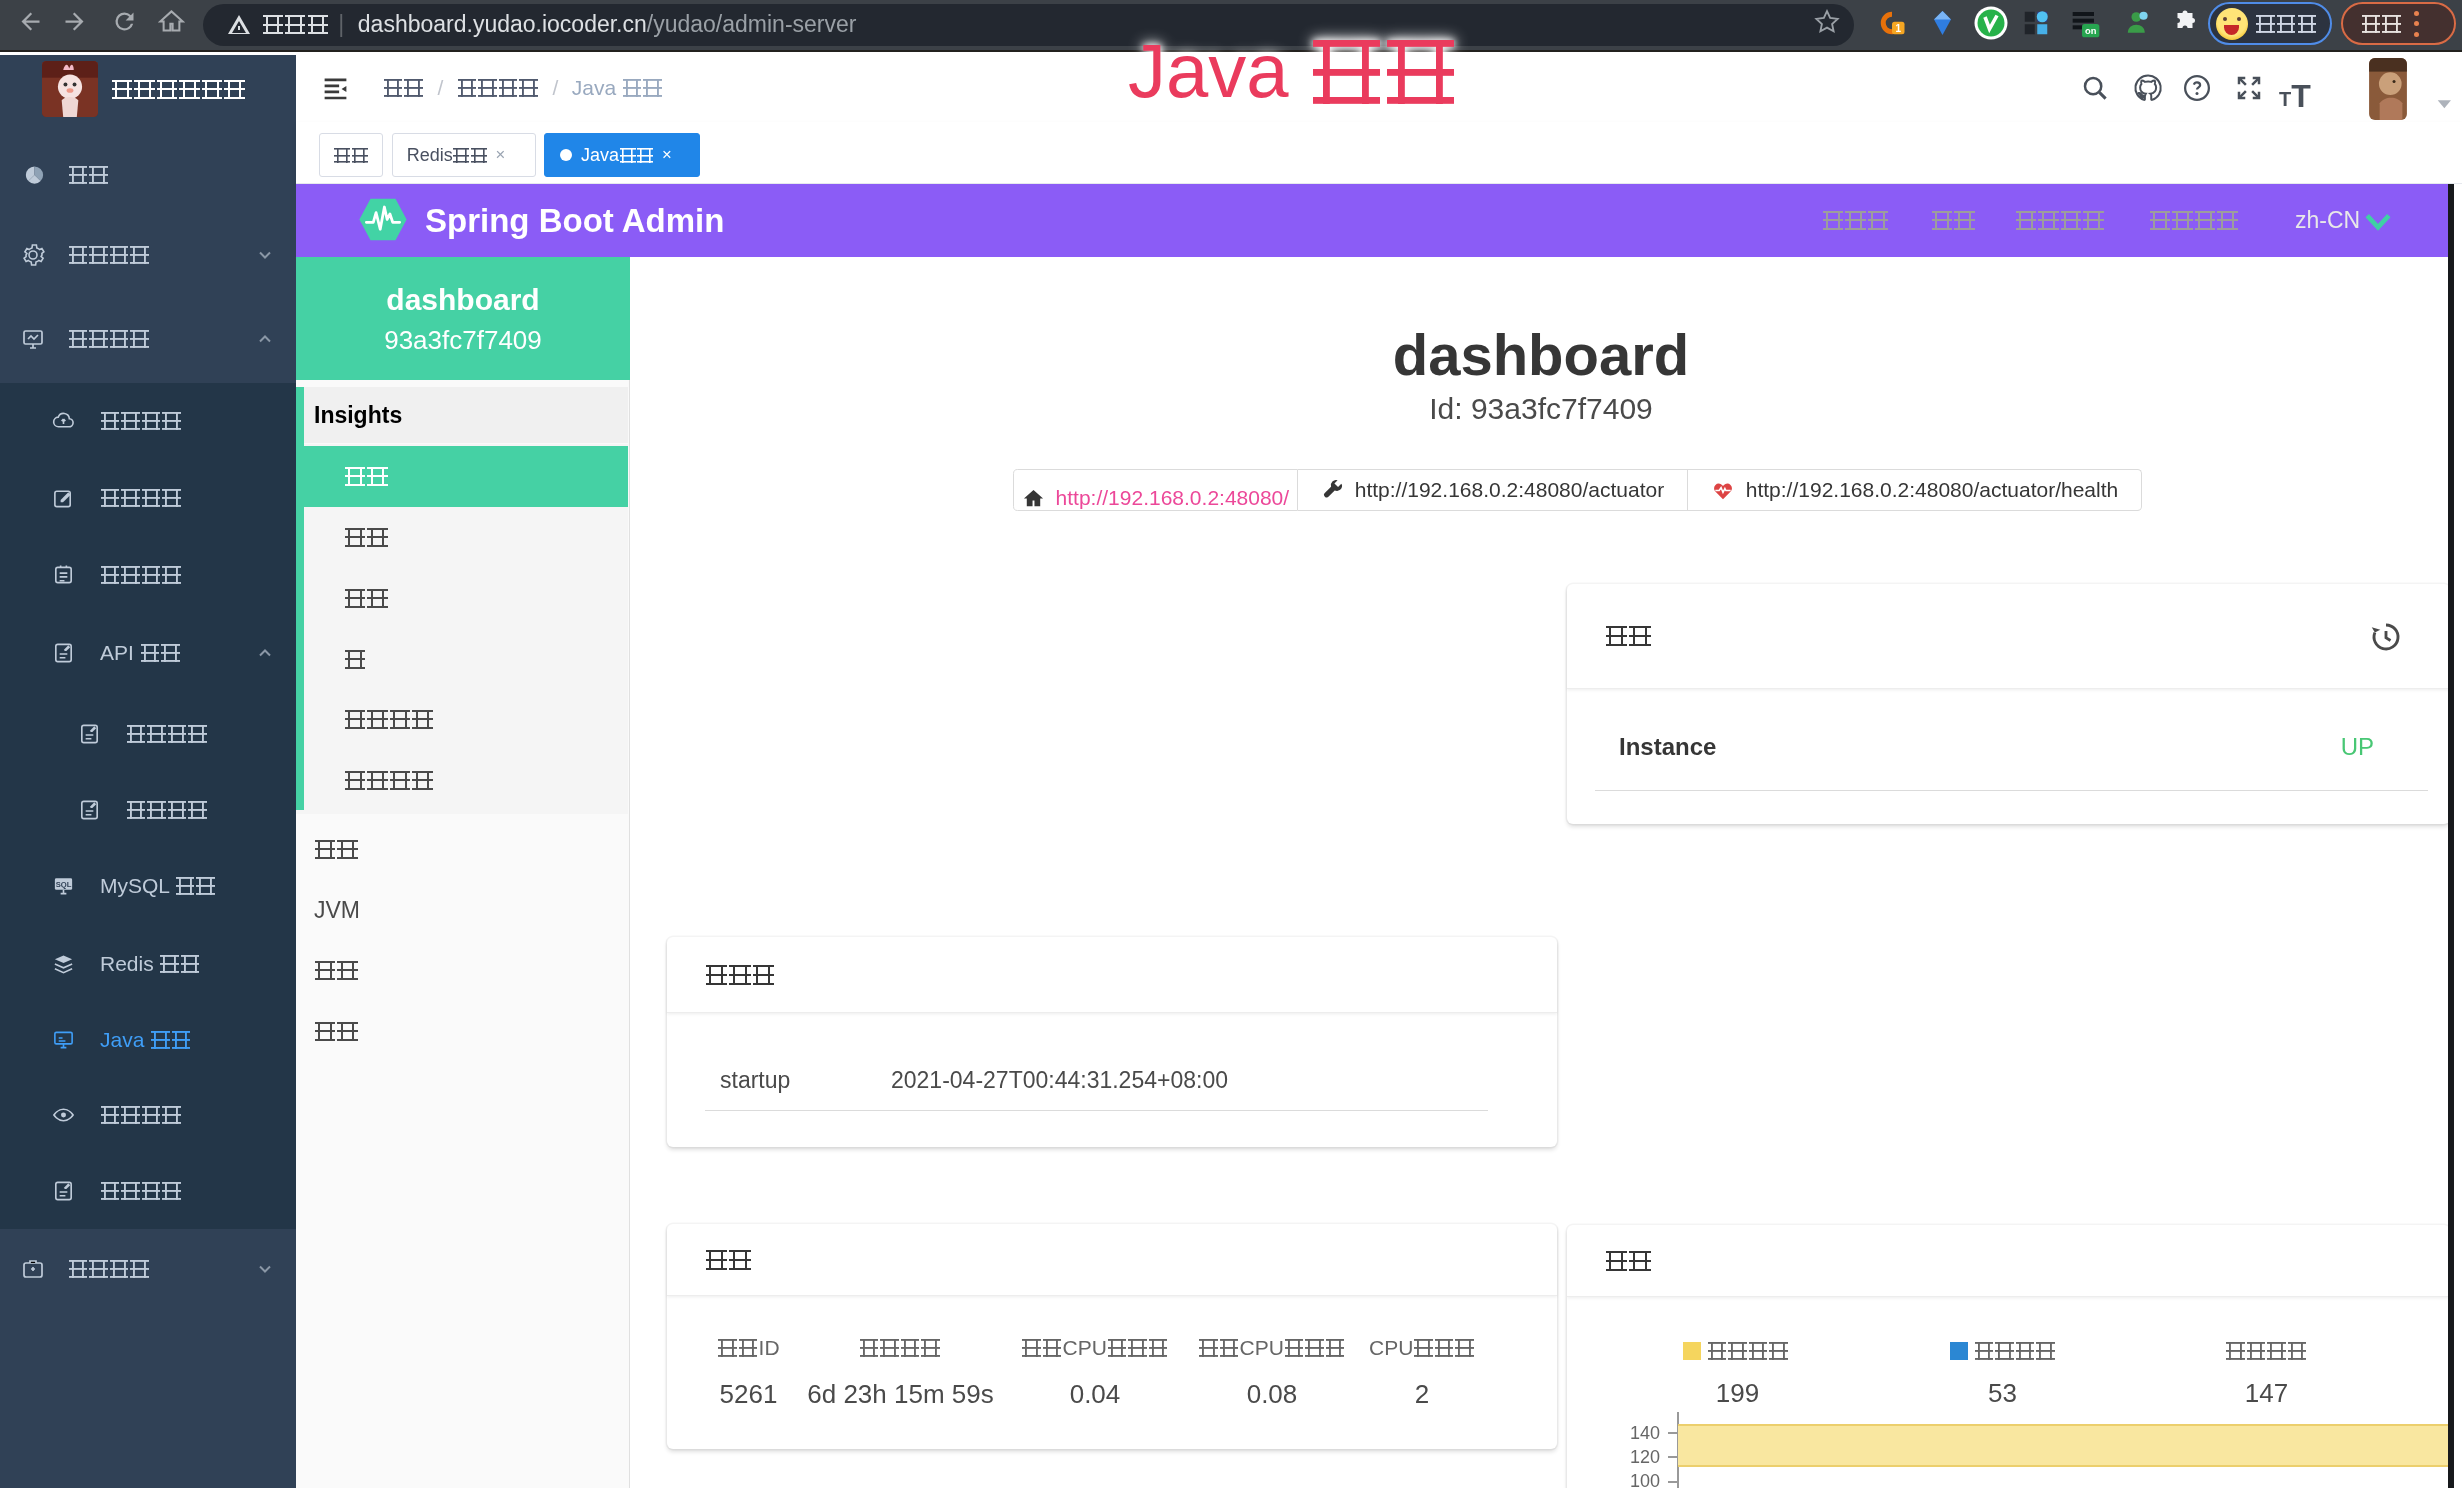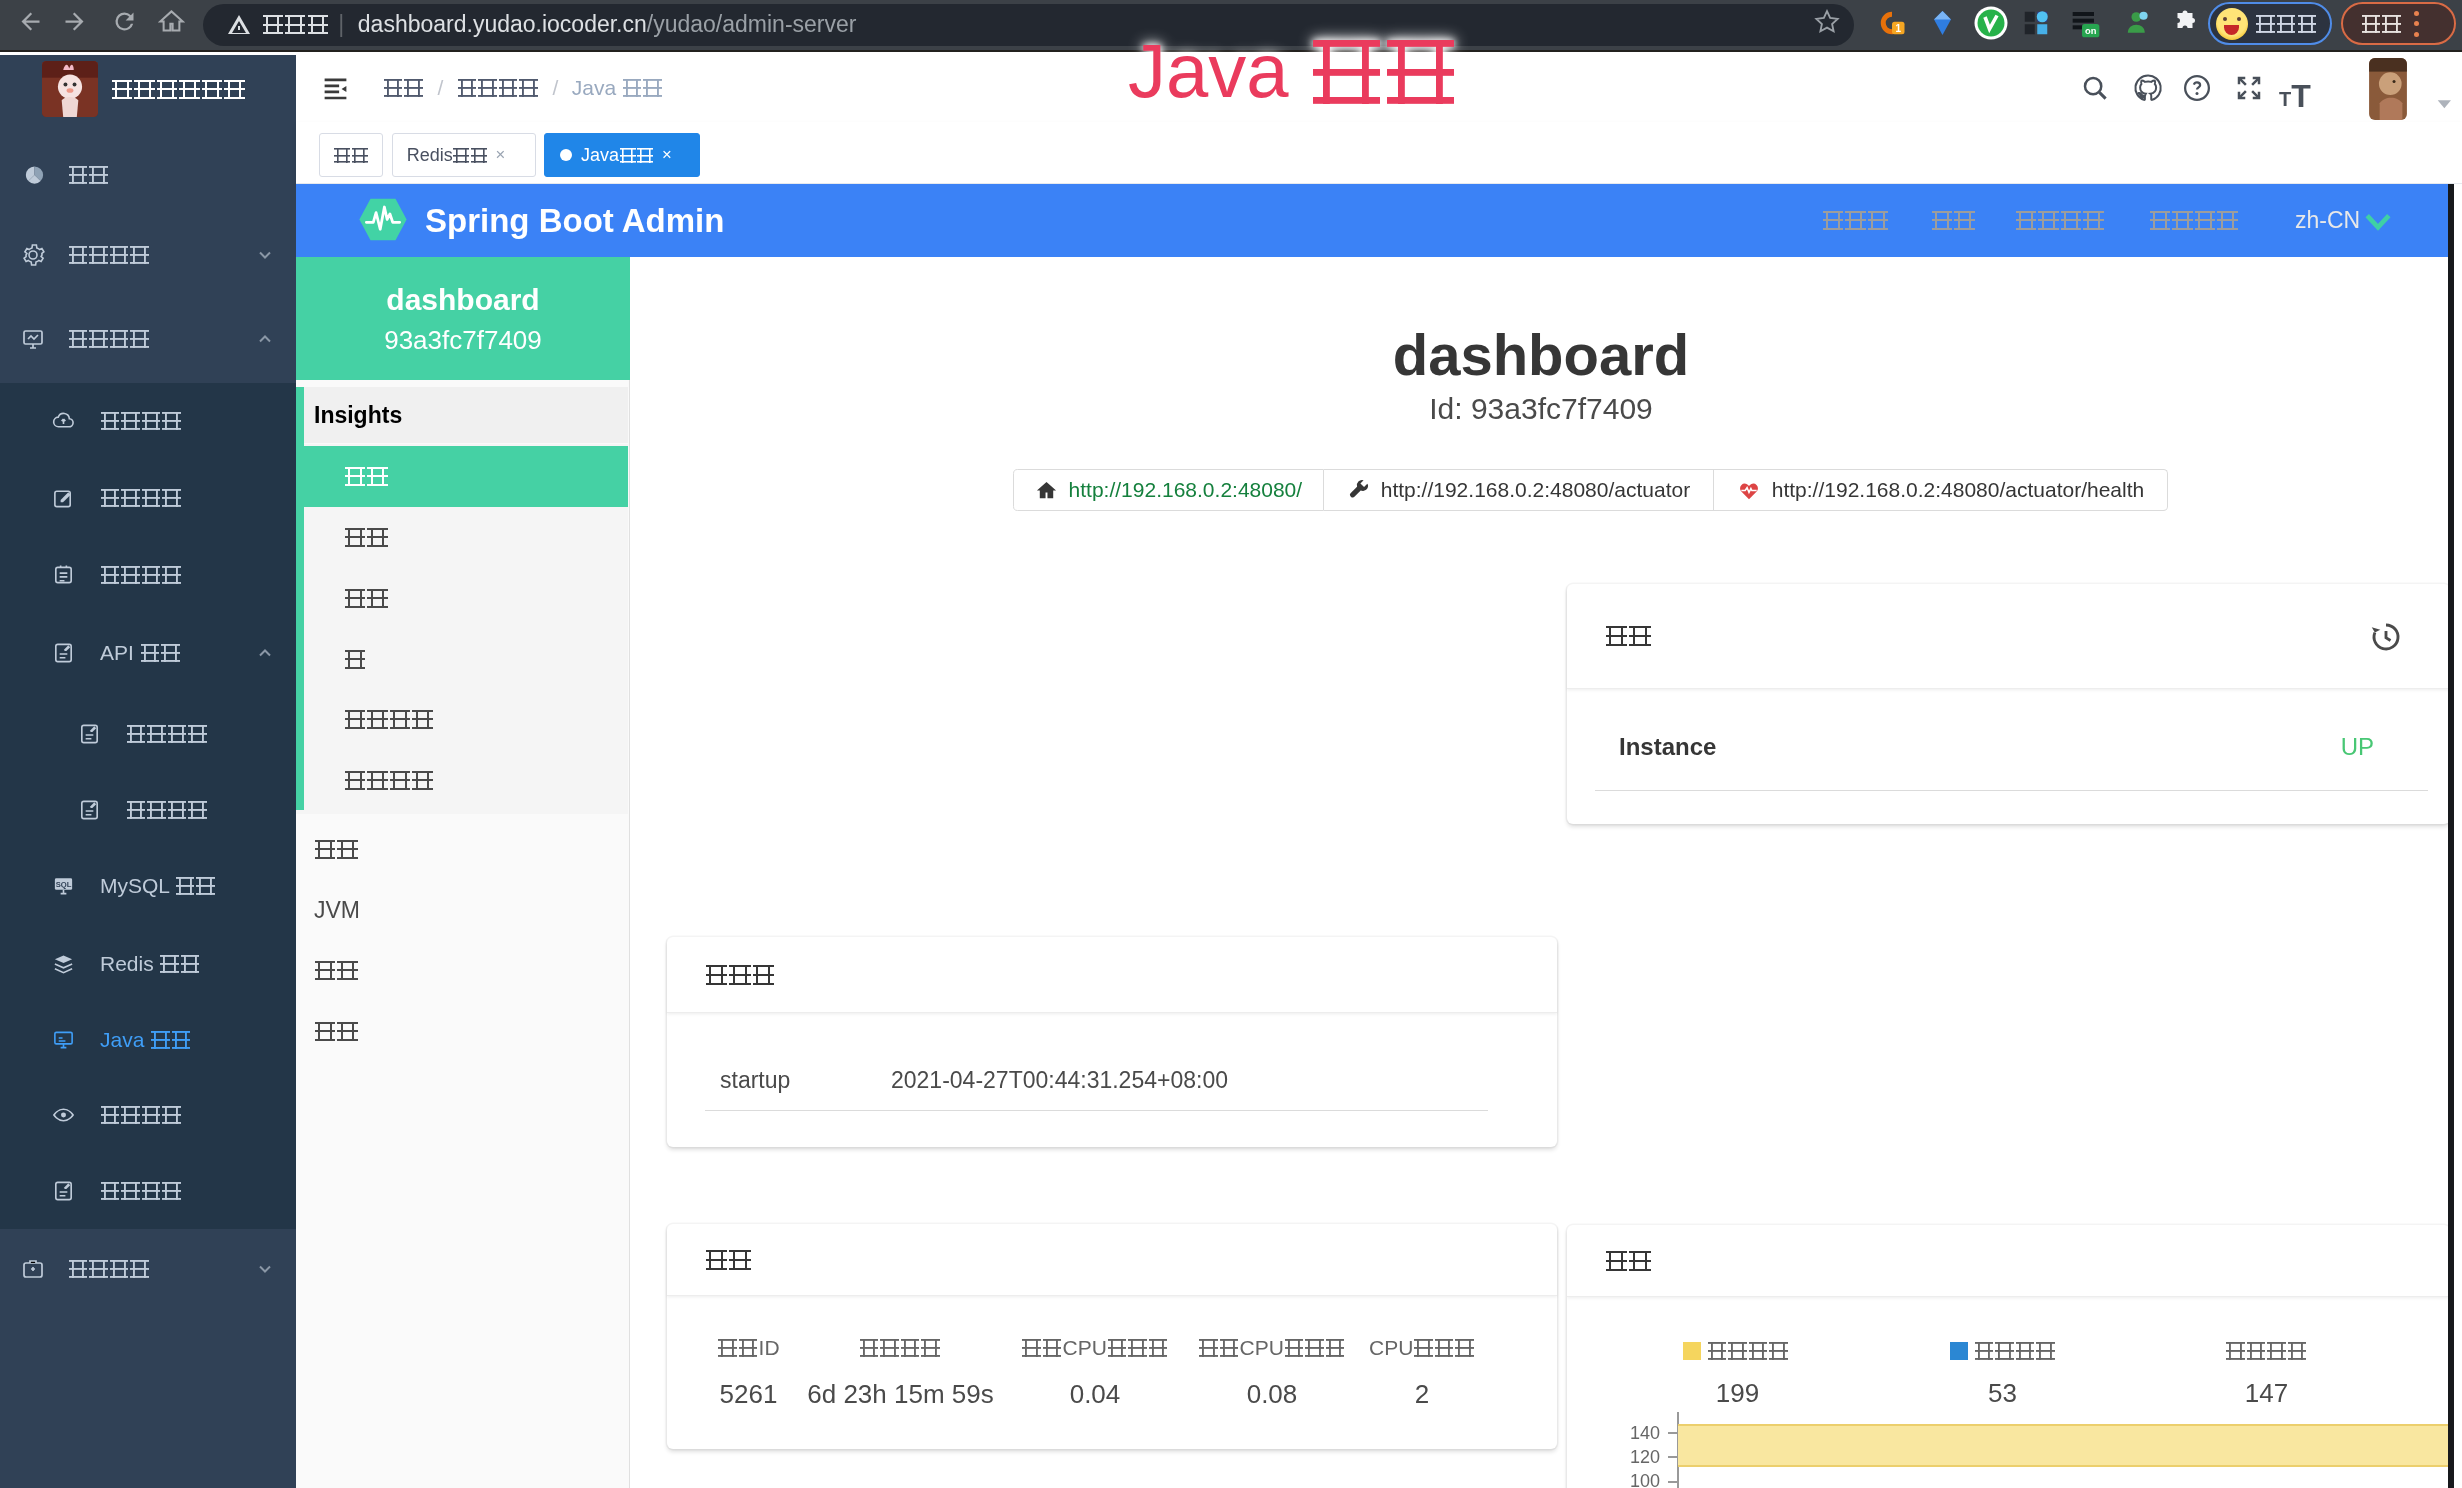--- a/index.html
+++ b/index.html
@@ -23,21 +23,21 @@
 .mitem .txt{position:absolute;top:50%;transform:translateY(-50%);white-space:nowrap}
 .mitem svg{position:absolute;top:50%;transform:translateY(-50%)}
 .chev{position:absolute;right:21px;top:50%;transform:translateY(-50%)}
 
 #hd{position:absolute;left:296px;top:0;width:2167px;height:67px;background:#fff}
 #tagbar{position:absolute;left:296px;top:67px;width:2167px;height:62px;background:#fff;border-bottom:1.5px solid #e6e9ee;box-shadow:0 1.5px 4.6px rgba(0,0,0,.06)}
 .tag{position:absolute;top:11.4px;height:44px;border:1.5px solid #d8dce5;background:#fff;color:#495060;font-size:18px;display:flex;align-items:center;--g:#495060;border-radius:3px}
 .tag.act{background:#2086e8;border-color:#2086e8;color:#fff;--g:#fff}
 
 #sba{position:absolute;left:296px;top:129px;width:2167px;height:1305px;background:#fff}
-#sbahead{position:absolute;left:0;top:0;width:2152px;height:73px;background:#3b82f6;color:#fff}
+#sbahead{position:absolute;left:0;top:0;width:2152px;height:73px;background:#8b5cf6;color:#fff}
 #sbahead .nav{position:absolute;top:0;height:73px;display:flex;align-items:center;color:#9d9d9d;font-size:23px;--g:#9d9d9d}
 #sbaside{position:absolute;left:0;top:73px;width:334px;height:1232px;background:#fafafa;border-right:1.5px solid #e0e0e0;font-size:23px;color:#4a4a4a;--g:#4a4a4a}
 #greenpanel{position:absolute;left:0;top:0px;width:334px;height:123px;background:#45d1a4;color:#fff;text-align:center;--g:#fff}
 .sbitem{position:absolute;left:0;width:332px;height:61px;display:flex;align-items:center}
 
 #content{position:absolute;left:334px;top:73px;width:1822px;height:1232px;background:#fff;color:#4a4a4a}
 .card{position:absolute;background:#fff;border-radius:6px;box-shadow:0 3px 4.6px rgba(10,10,10,.12),0 0 0 1.5px rgba(10,10,10,.04)}
 .chead{position:absolute;left:0;top:0;width:100%;border-bottom:1.5px solid #ededed;box-shadow:0 1.5px 3px rgba(10,10,10,.06);display:flex;align-items:center;font-size:24px;font-weight:bold;color:#363636;--g:#363636}
 
 #sbascroll{position:absolute;left:2448px;top:129px;width:14.4px;height:1305px;background:#fff;border-left:6.8px solid #17191c}
@@ -384,21 +384,21 @@
           <span style="margin-left:18px"><i class="cj"></i><i class="cj"></i></span>
         </div>
       <div class="sbitem" style="top:744px">
           <span style="margin-left:18px"><i class="cj"></i><i class="cj"></i></span>
         </div>
     </div>
     <div id="content">
       <div class="abs" style="left:0;top:64px;width:1822px;text-align:center;font-size:58px;font-weight:600;color:#363636;--g:#363636">dashboard</div>
       <div class="abs" style="left:0;top:135px;width:1822px;text-align:center;font-size:30px;color:#4a4a4a">Id: 93a3fc7f7409</div>
       <div class="abs" style="left:383px;top:212px;display:flex">
-        <div style="height:42px;border:1.5px solid #dbdbdb;border-radius:4.6px 0 0 4.6px;display:flex;align-items:center;padding:0 21px;font-size:21px;color:#15803d">
+        <div style="height:42px;border:1.5px solid #dbdbdb;border-radius:4.6px 0 0 4.6px;display:flex;align-items:flex-end;padding:0 8px;font-size:21px;color:#ec4899">
           <svg width="23" height="23" viewBox="0 0 24 24" style="margin-right:10.6px">
               <path d="M12 3 2 12h3v8h6v-6h2v6h6v-8h3z" fill="#363636"></path>
             </svg>http://192.168.0.2:48080/</div>
         <div style="height:42px;border:1.5px solid #dbdbdb;border-left:none;display:flex;align-items:center;padding:0 23px;font-size:21px;color:#363636">
           <svg width="23" height="23" viewBox="0 0 24 24" style="margin-right:10.6px">
               <path d="M22 7a5.4 5.4 0 0 1-7.7 4.9L8 18.2A2.7 2.7 0 1 1 4.2 14.4L10.5 8A5.4 5.4 0 0 1 17.3 1.3L14 4.6l3.8 3.8 3.4-3.4c.5.6.8 1.3.8 2z" fill="#363636"></path>
             </svg>http://192.168.0.2:48080/actuator</div>
         <div style="height:42px;border:1.5px solid #dbdbdb;border-left:none;border-radius:0 4.6px 4.6px 0;display:flex;align-items:center;padding:0 23px;font-size:21px;color:#363636">
           <svg width="24" height="23" viewBox="0 0 24 24" style="margin-right:10.6px">
               <path d="M12 21 4 13a4.8 4.8 0 0 1 7-6.7l1 1 1-1A4.8 4.8 0 0 1 20 13z" fill="#d44"></path>

